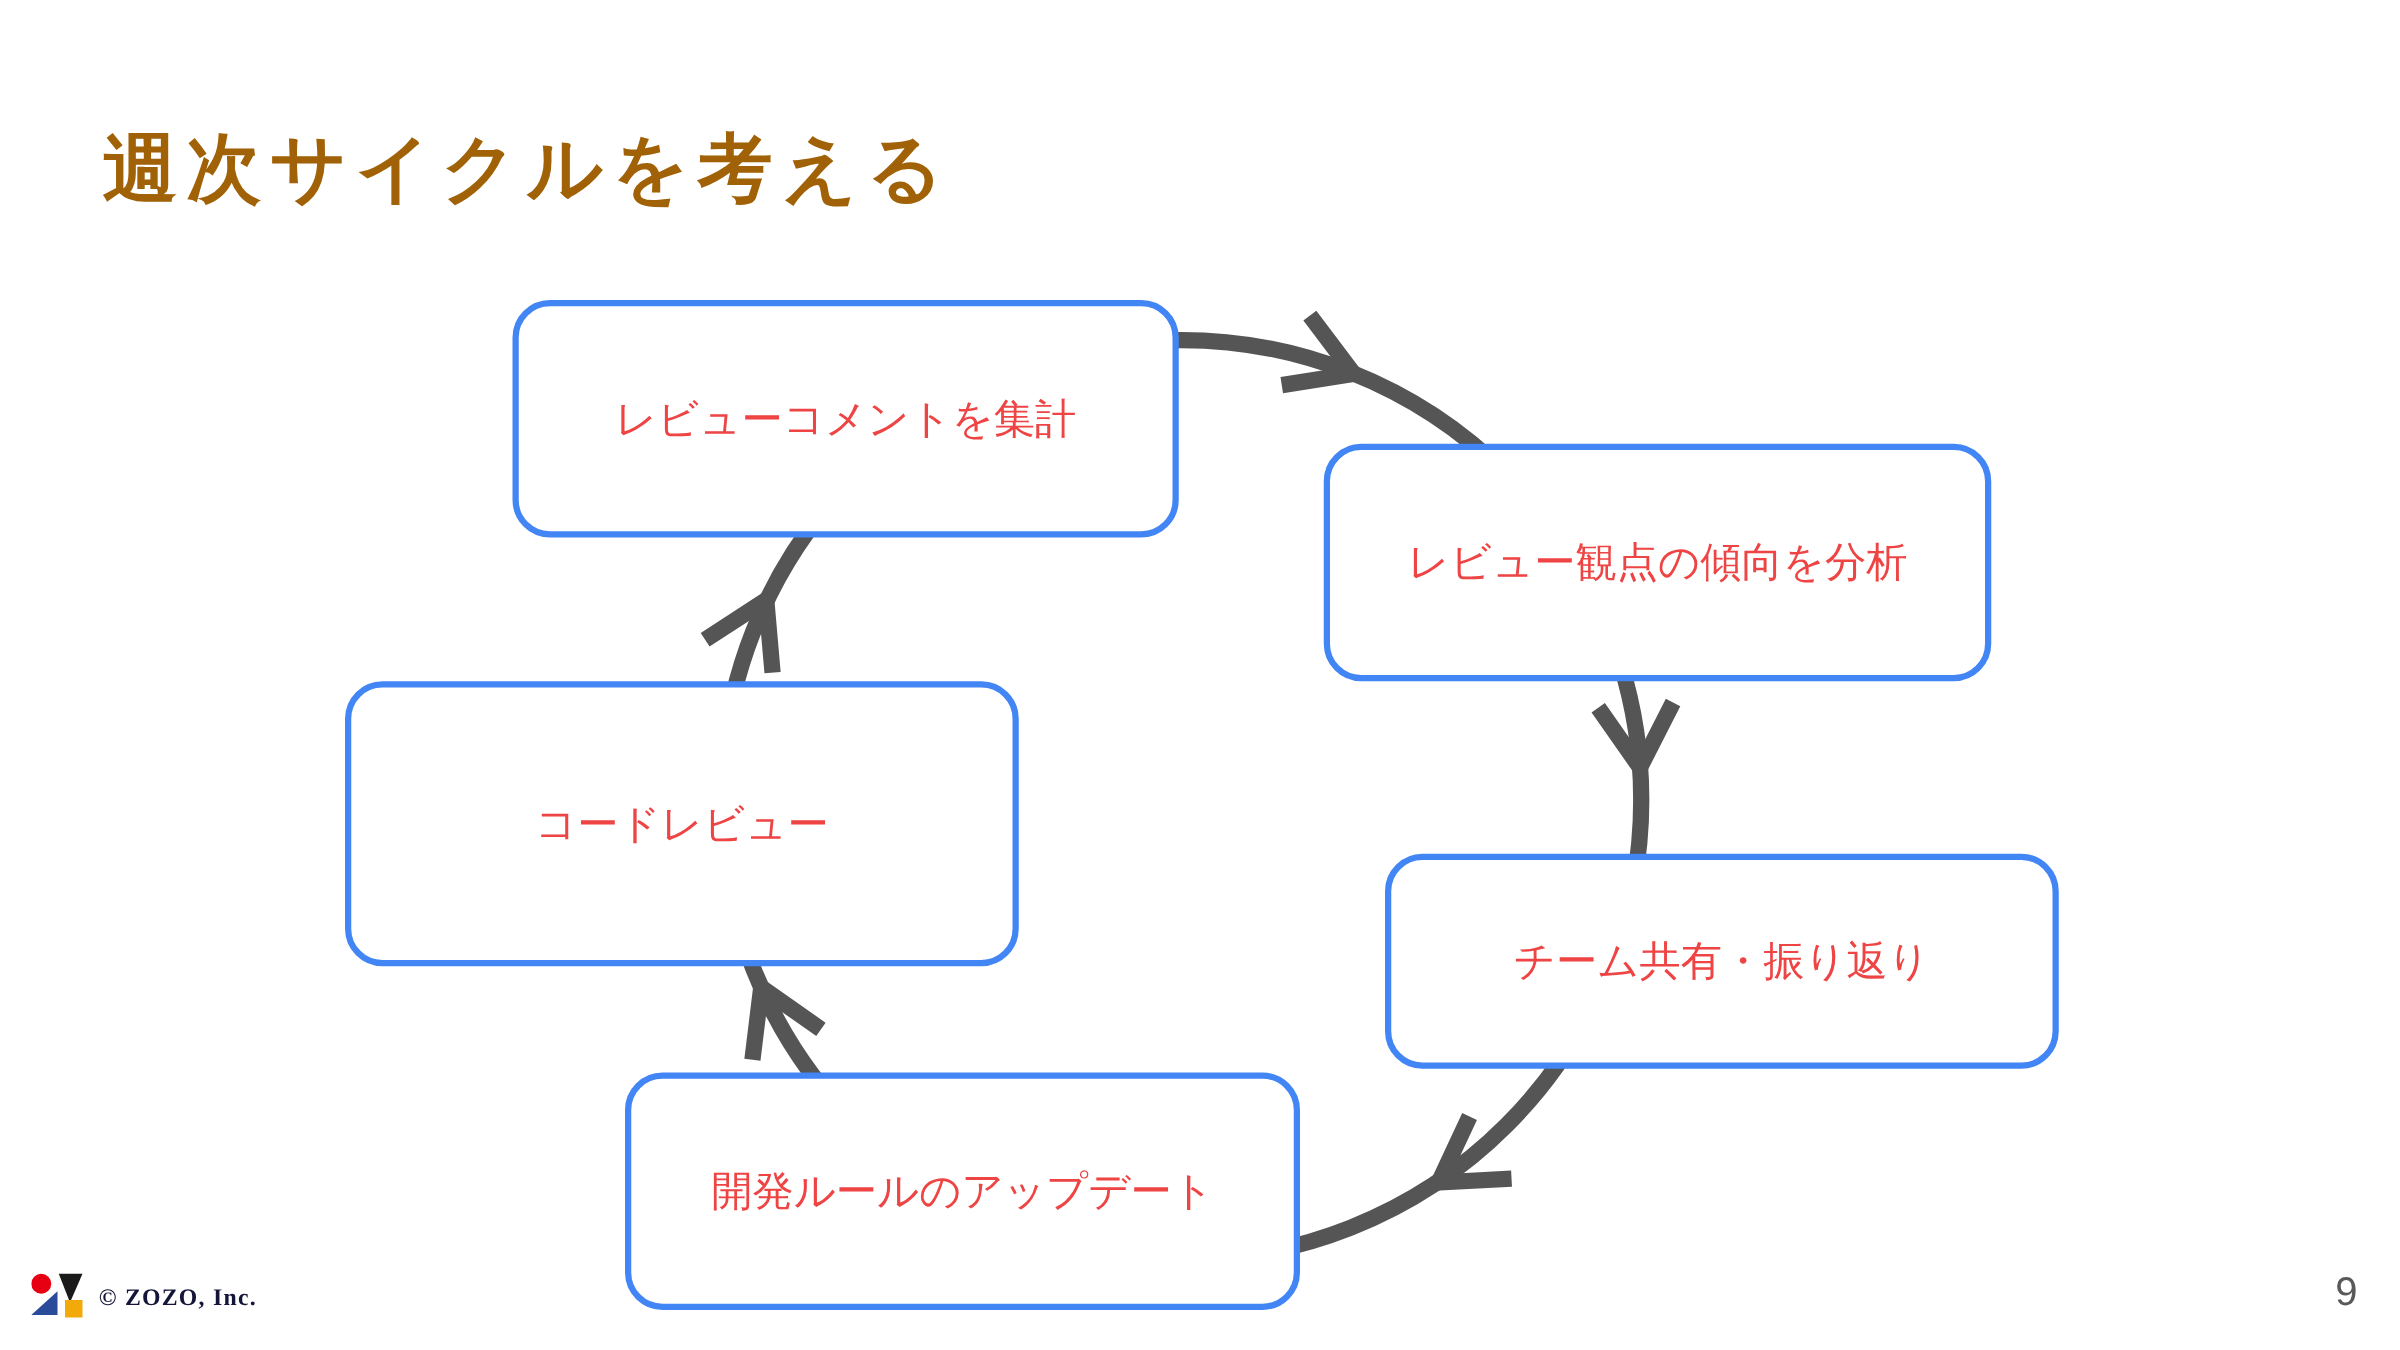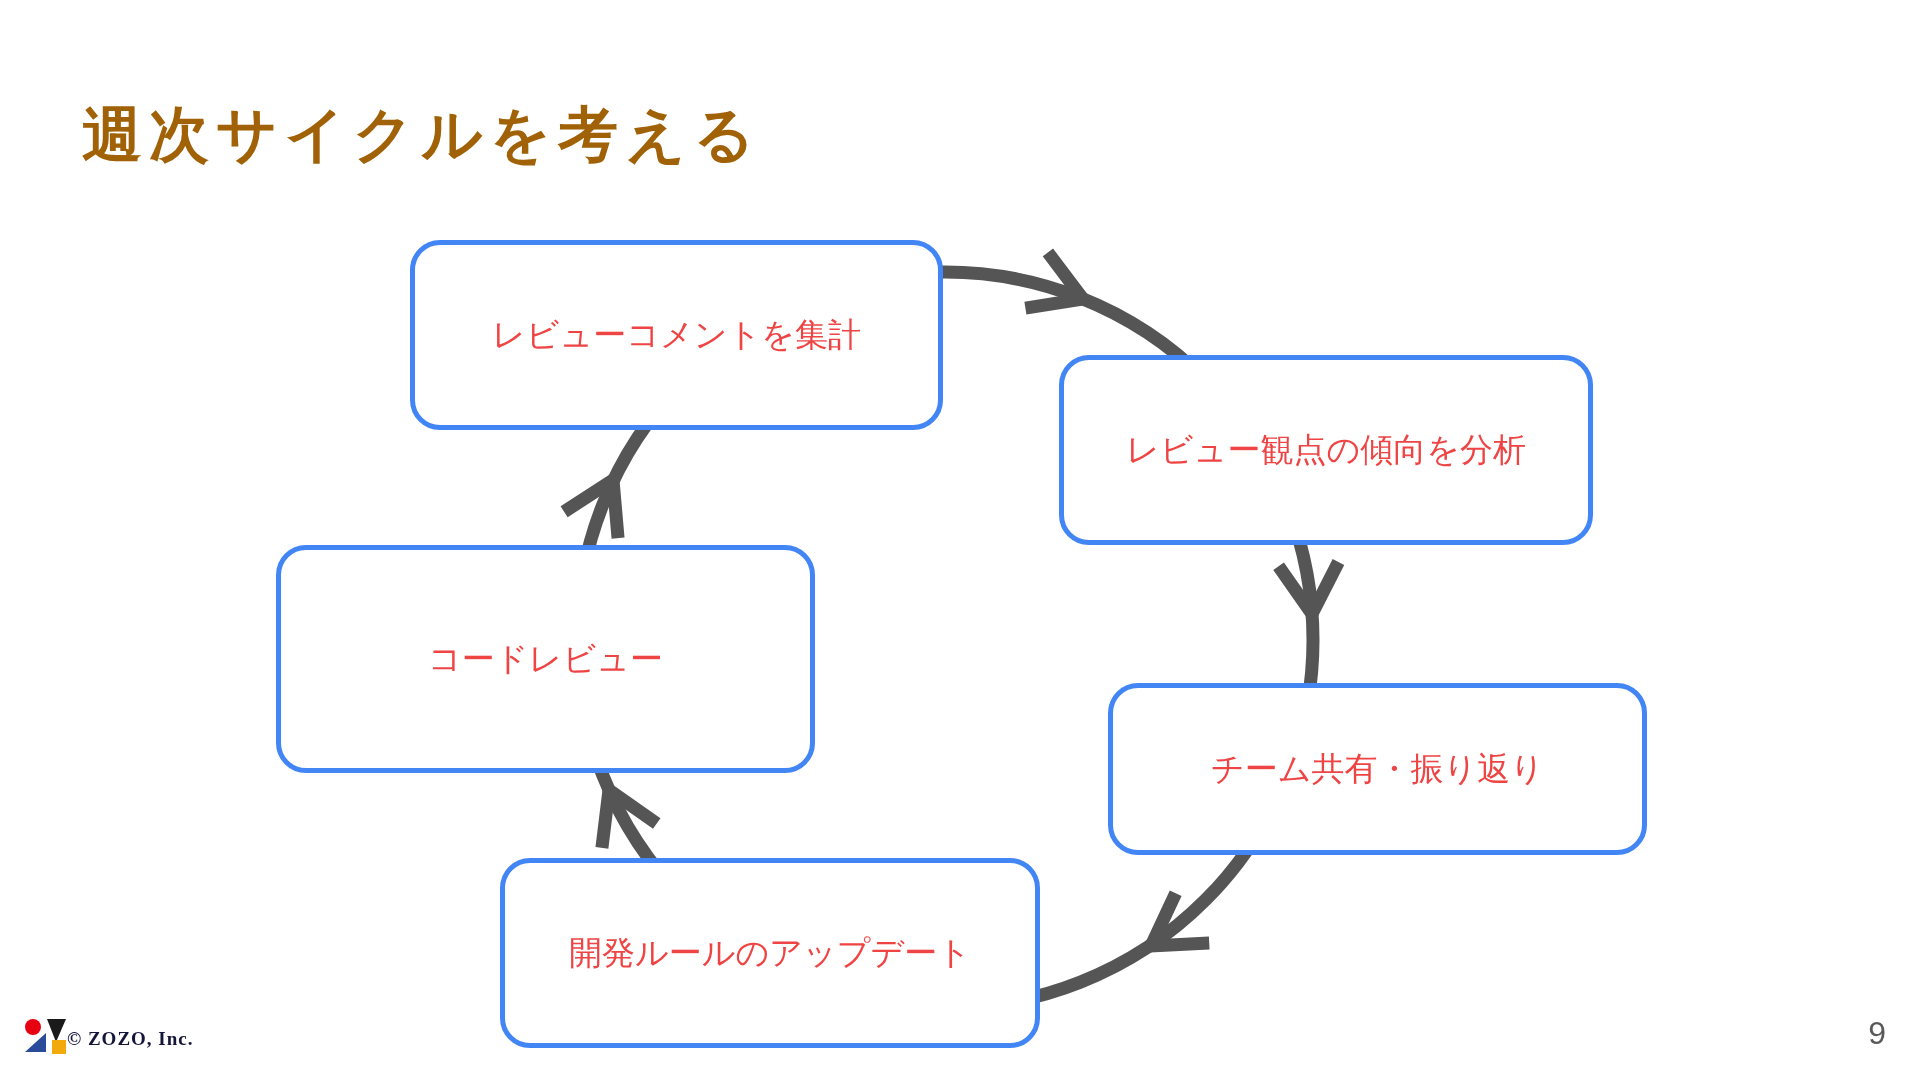--- a/index.html
+++ b/index.html
@@ -48,20 +48,21 @@
   #step-bottom-right { left: 1108px; top: 683px; width: 539px; height: 172px; }
   #step-bottom       { left: 500px;  top: 858px; width: 540px; height: 190px; }
   #step-left         { left: 276px;  top: 545px; width: 539px; height: 228px; }
   .footer {
     position: absolute;
     left: 25px;
     bottom: 20px;
     z-index: 3;
     display: flex;
     align-items: center;
+    gap: 12px;
     justify-content: center;
   }
   .copyright {
     font-family: "Liberation Serif", serif;
     font-size: 19px;
     font-weight: 600;
     color: #15153a;
     letter-spacing: 1px;
   }
   .page-number {

